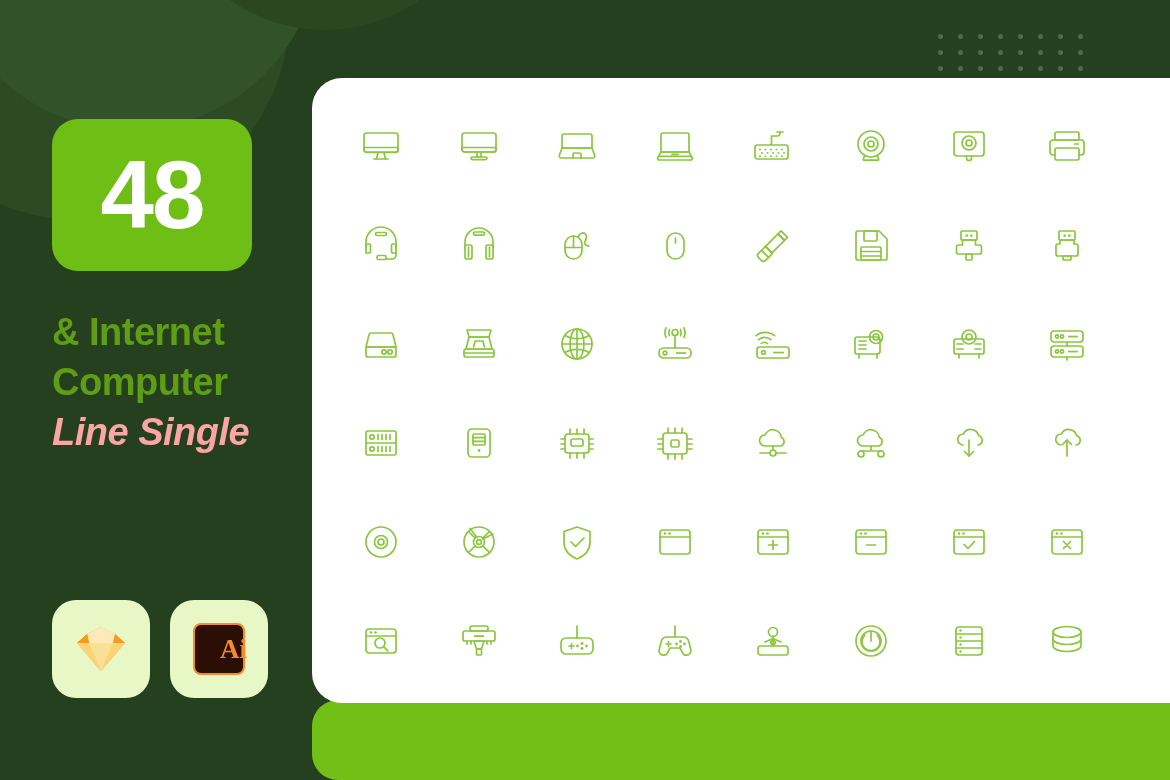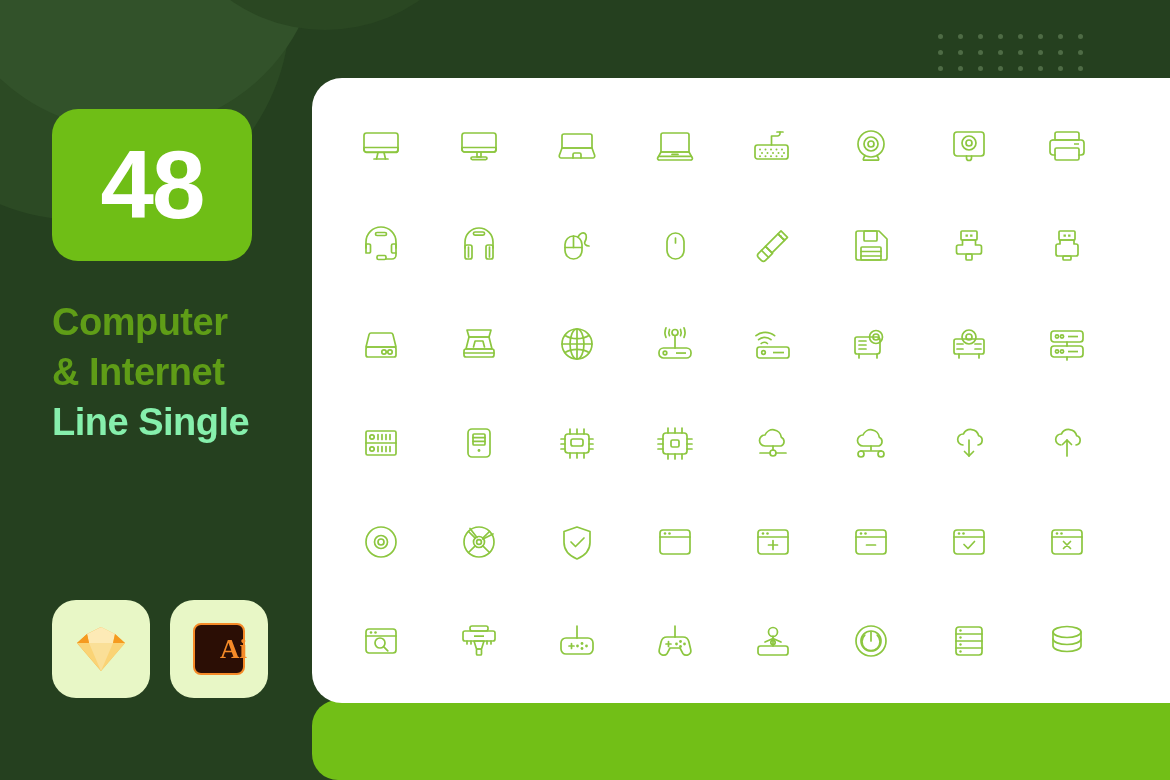--- a/index.html
+++ b/index.html
@@ -48,21 +48,21 @@
     border-radius:26px 0 0 26px;
   }
   .slab-bottom {
     position:absolute; left:312px; top:700px;
     width:858px; height:80px;
     background:#72bf17;
     border-radius:26px 0 0 26px;
   }
 
   
-  .left-col { position:absolute; left:52px; top:109px; width:230px; }
+  .left-col { position:absolute; left:52px; top:119px; width:230px; }
 
   .count-badge {
     width:200px; height:152px;
     background:#6fbe16;
     border-radius:26px;
     display:flex; align-items:center; justify-content:center;
   }
   .count-badge span {
     color:#ffffff;
     font-size:96px;
@@ -73,21 +73,21 @@
 
   .title-block { margin-top:36px; }
   .title-block .tl {
     color:#5f9d17;
     font-size:38px;
     line-height:50px;
     font-weight:bold;
     letter-spacing:-0.5px;
     white-space:nowrap;
   }
-  .title-block .tl.strong { color:#86efac; }
+  .title-block .tl.strong { color:#fca5a5;font-style:italic; }
 
   .badges { position:absolute; left:52px; top:600px; display:flex; gap:20px; }
   .app-badge {
     width:98px; height:98px;
     background:#e8f7c6;
     border-radius:24px;
     display:flex; align-items:center; justify-content:center;
   }
   .ai-chip {
     width:52px; height:52px;
@@ -170,22 +170,22 @@
 </div>
 
 <div class="slab-right"></div>
 <div class="slab-bottom"></div>
 
 <div class="left-col">
   <div class="count-badge">
     <span>48</span>
   </div>
   <div class="title-block">
+    <div class="tl">&amp; Internet</div>
     <div class="tl">Computer</div>
-    <div class="tl">&amp; Internet</div>
     <div class="tl strong">Line Single</div>
   </div>
 </div>
 
 <div class="badges">
   <div class="app-badge">
     <svg width="52" height="48" viewBox="0 0 52 48">
       <polygon points="26,2 12,9 2,18 26,46" fill="#f7a427"></polygon>
       <polygon points="26,2 40,9 50,18 26,46" fill="#f5c04e"></polygon>
       <polygon points="2,18 26,46 50,18" fill="#fad375"></polygon>

